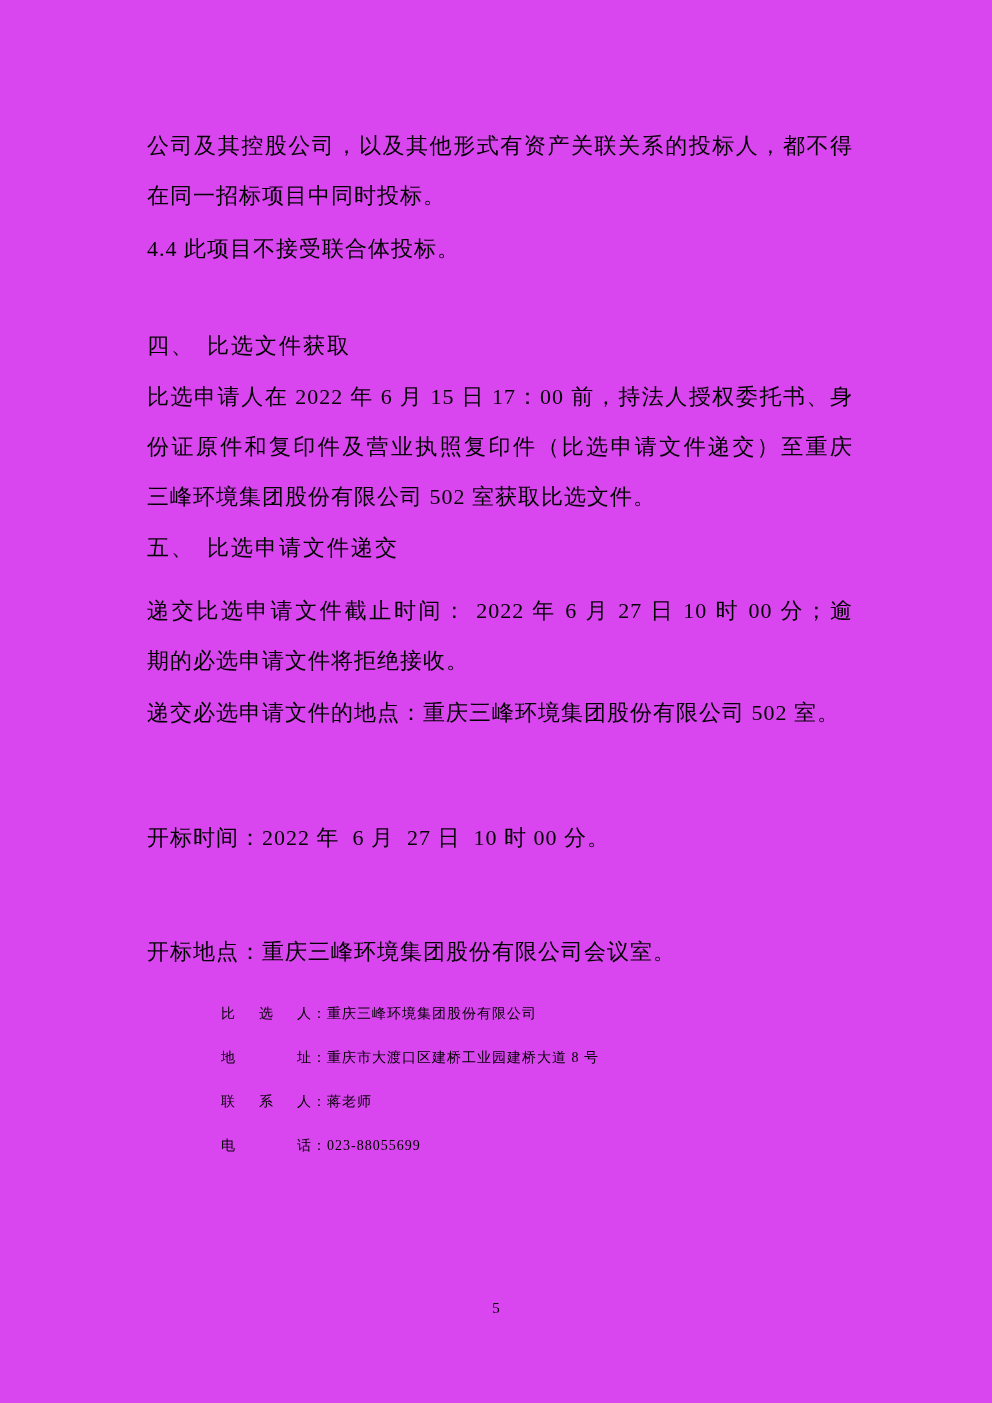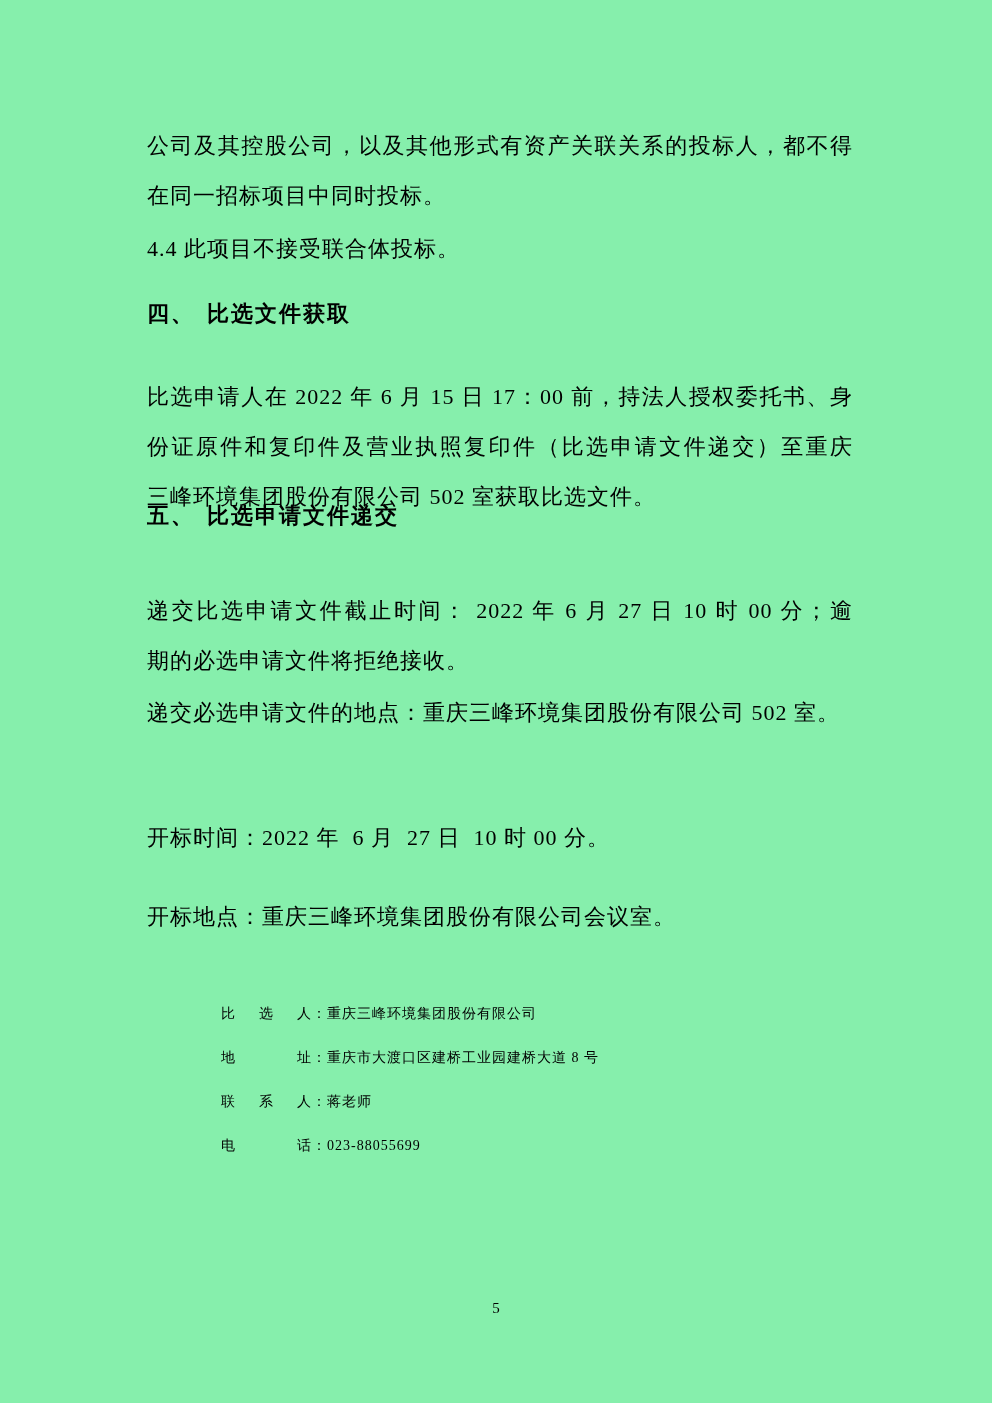--- a/index.html
+++ b/index.html
@@ -1,21 +1,21 @@
 <!DOCTYPE html>
 <html><head>
 <meta charset="utf-8">
 <style>
   * { margin: 0; padding: 0; box-sizing: border-box; }
   html, body { background: #ffffff; }
   .page {
     position: relative;
     width: 992px;
     height: 1403px;
-    background: #86efac;
+    background: #d946ef;
     color: #000000;
     font-family: "Liberation Serif", "DejaVu Serif", serif;
     overflow: hidden;
   }
   .block {
     position: absolute;
     left: 147px;
     width: 706px;
   }
   .bline {
@@ -23,23 +23,24 @@
     line-height: 50px;
     letter-spacing: 1px;
     white-space: pre-wrap;
   }
   .just {
     text-align: justify;
     text-align-last: justify;
   }
   .heading {
     font-size: 22px;
-    font-weight: bold;
+    font-weight: normal;
     line-height: 32px;
     letter-spacing: 2px;
+    margin-top: 32px;
   }
   .heading .h-num { margin-right: 12px; }
   .contact-block {
     position: absolute;
     left: 221px;
     width: 640px;
   }
   .contact-row {
     font-size: 14px;
     line-height: 44px;
@@ -98,21 +99,21 @@
 
   <div class="block" style="top:688px">
     <div class="bline">递交必选申请文件的地点：重庆三峰环境集团股份有限公司 502 室。</div>
   </div>
 
 
   <div class="block" style="top:813px">
     <div class="bline">开标时间：2022 年  6 月  27 日  10 时 00 分。</div>
   </div>
 
-  <div class="block" style="top:892px">
+  <div class="block" style="top:927px">
     <div class="bline">开标地点：重庆三峰环境集团股份有限公司会议室。</div>
   </div>
 
   <div class="contact-block" style="top:992px">
     <div class="contact-row">
       <span class="c-label">比选人</span><span>：</span><span class="c-value">重庆三峰环境集团股份有限公司</span>
     </div>
     <div class="contact-row">
       <span class="c-label">地址</span><span>：</span><span class="c-value">重庆市大渡口区建桥工业园建桥大道 8 号</span>
     </div>

